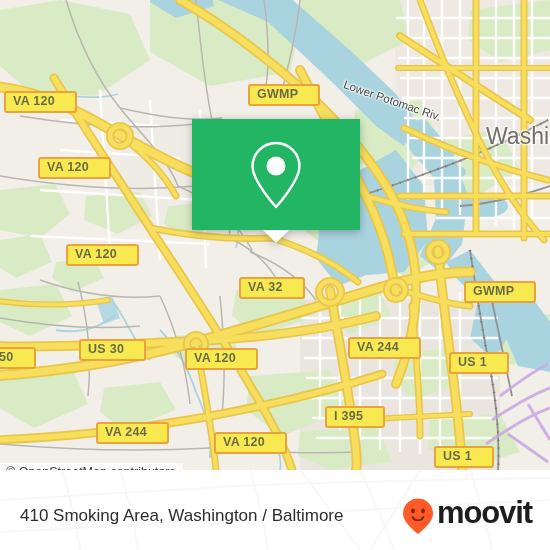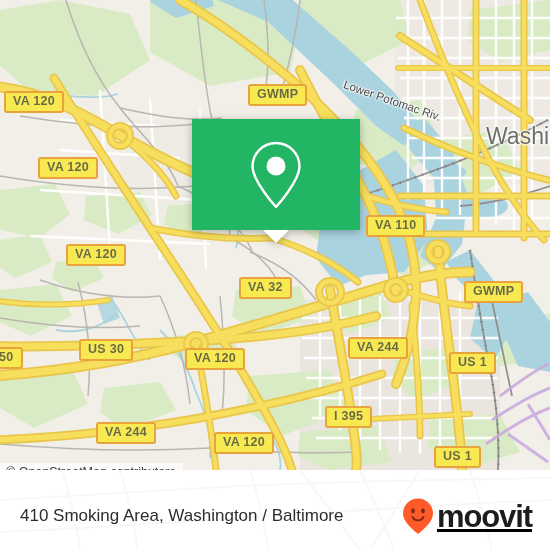--- a/index.html
+++ b/index.html
@@ -32,21 +32,21 @@
   
   .shield {
     position: absolute;
     background: #f7e94f;
     border: 2px solid #e8a33d;
     border-radius: 3px;
     color: #6b6b3a;
     font-size: 12.5px;
     font-weight: bold;
     letter-spacing: .3px;
-    padding: 2px 7px 3px 7px;
+    padding: 2px 20px 3px 7px;
     line-height: 13px;
     white-space: nowrap;
     font-family: "Liberation Sans", sans-serif;
     text-shadow: 0 0 1px rgba(255,255,255,.4);
   }
 
   
   .place-label {
     position: absolute;
     color: #706e6b;
@@ -140,23 +140,22 @@
     z-index: 2;
   }
   #footer-title {
     color: #2d2d2d;
     font-size: 17px;
     font-family: "Liberation Sans", sans-serif;
     white-space: nowrap;
   }
   #brand {
     display: flex;
-    align-items: center;
+    align-items: flex-start;
     gap: 3px;
-    text-decoration: underline;
   }
   #brand-text {
     color: #1d1d1d;
     font-size: 31px;
     font-weight: bold;
     letter-spacing: -1.1px;
     font-family: "Liberation Sans", sans-serif;
     line-height: 31px;
   }
 </style>
@@ -427,21 +426,20 @@
     </svg>
 
     <div class="place-label" style="left:486px; top:123px;">Washin</div>
 
     <div class="river-label" style="left:344px; top:78px; transform:rotate(19deg); transform-origin:left center;">Lower Potomac Riv.</div>
 
     <div class="shield" style="left:4px;   top:91px;">VA 120</div>
     <div class="shield" style="left:38px;  top:157px;">VA 120</div>
     <div class="shield" style="left:66px;  top:244px;">VA 120</div>
     <div class="shield" style="left:248px; top:84px;">GWMP</div>
-    <div class="shield" style="left:366px; top:215px;">VA 110</div>
     <div class="shield" style="left:239px; top:277px;">VA 32</div>
     <div class="shield" style="left:464px; top:281px;">GWMP</div>
     <div class="shield" style="left:-10px; top:347px;">50</div>
     <div class="shield" style="left:79px;  top:339px;">US 30</div>
     <div class="shield" style="left:185px; top:348px;">VA 120</div>
     <div class="shield" style="left:348px; top:337px;">VA 244</div>
     <div class="shield" style="left:449px; top:352px;">US 1</div>
     <div class="shield" style="left:325px; top:406px;">I 395</div>
     <div class="shield" style="left:96px;  top:422px;">VA 244</div>
     <div class="shield" style="left:214px; top:432px;">VA 120</div>

